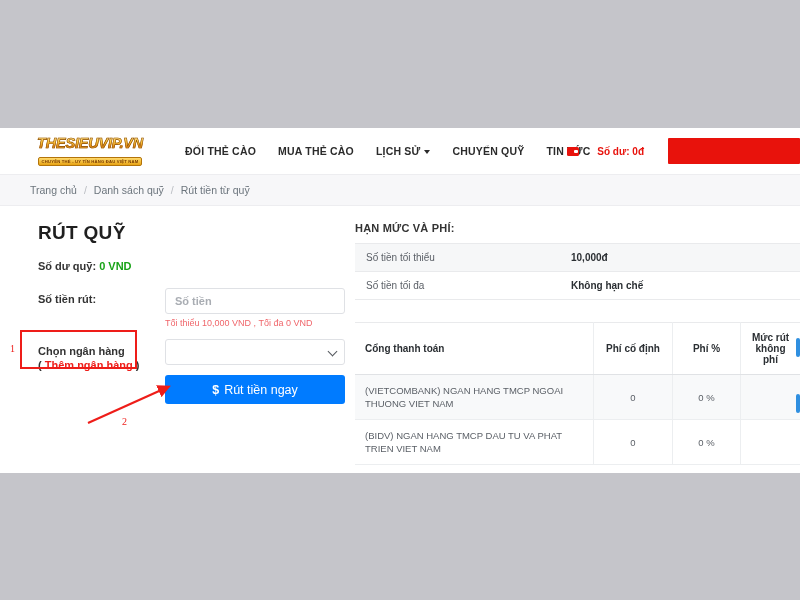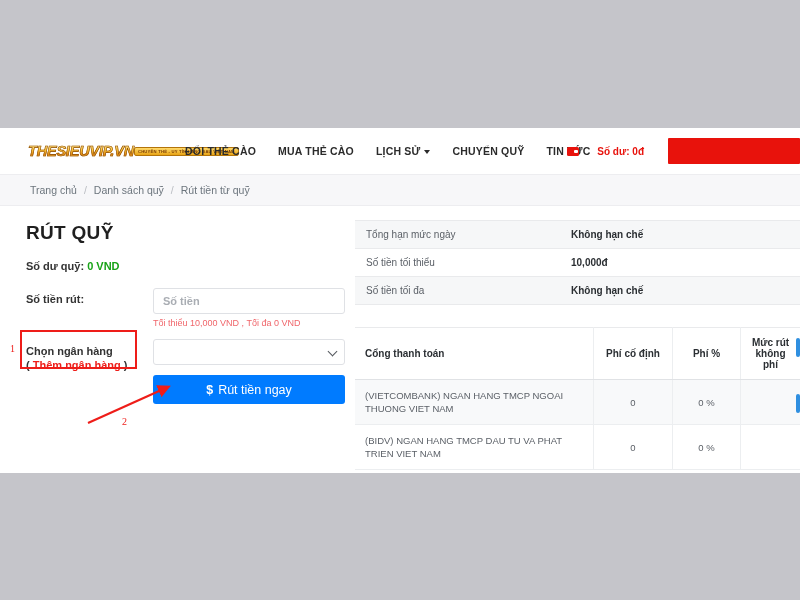--- a/index.html
+++ b/index.html
@@ -31,21 +31,21 @@
     align-items: center;
     background: #fff;
     padding: 0 0 0 28px;
     box-sizing: border-box;
     position: relative;
   }
   .logo {
     width: 124px;
     height: 30px;
     display: flex;
-    flex-direction: row;
+    flex-direction: column;
     justify-content: space-between;
     align-items: center;
     flex: none;
     margin-right: 22px;
   }
   .logo-main {
     font-size: 14.5px;
     font-weight: bold;
     font-style: italic;
     letter-spacing: -0.2px;
@@ -151,21 +151,21 @@
   .breadcrumb .sep { color: #b9bcc2; }
   .breadcrumb .crumb { cursor: pointer; }
 
   
   .content {
     display: flex;
     padding: 14px 0 0 0;
   }
   .col-left {
     width: 345px;
-    padding-left: 26px;
+    padding-left: 38px;
     box-sizing: border-box;
     position: relative;
   }
   .col-right {
     flex: 1;
     padding-left: 10px;
     padding-right: 0;
     box-sizing: border-box;
   }
   .page-title {
@@ -435,27 +435,24 @@
         <defs>
           <marker id="ah" markerWidth="6" markerHeight="6" refX="4.6" refY="3" orient="auto">
             <path d="M0,0 L6,3 L0,6 z" fill="#ee1d19"></path>
           </marker>
         </defs>
         <line x1="8" y1="48" x2="88" y2="12" stroke="#ee1d19" stroke-width="2.2" marker-end="url(#ah)"></line>
       </svg>
     </div>
 
     <div class="col-right">
+      <div class="section-title">HẠN MỨC VÀ PHÍ:</div>
 
       <table class="limits-table">
         <tbody>
-          <tr>
-            <td>Tổng hạn mức ngày</td>
-            <td class="val">Không hạn chế</td>
-          </tr>
           <tr>
             <td>Số tiền tối thiểu</td>
             <td class="val">10,000đ</td>
           </tr>
           <tr>
             <td>Số tiền tối đa</td>
             <td class="val">Không hạn chế</td>
           </tr>
         </tbody>
       </table>

